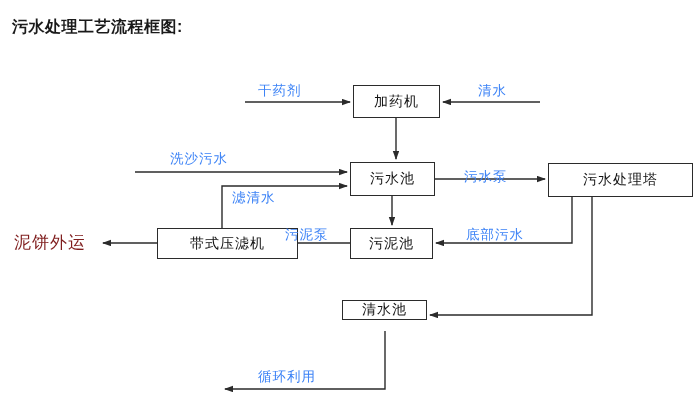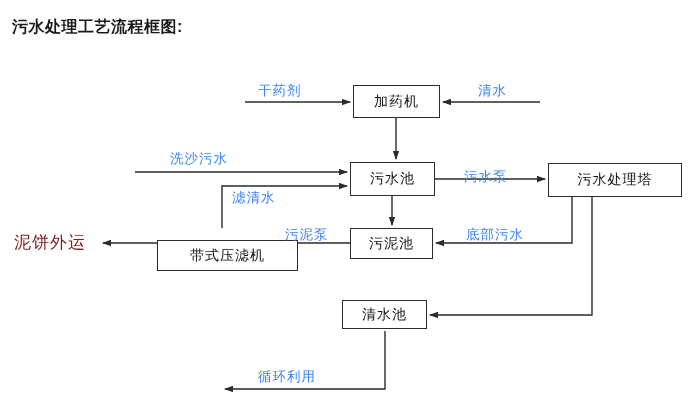--- a/index.html
+++ b/index.html
@@ -103,33 +103,33 @@
   </svg>
 
   <div class="node-box" style="left:353px; top:85px; width:87px; height:33px;">
     <span>加药机</span>
   </div>
 
   <div class="node-box" style="left:350px; top:162px; width:85px; height:34px;">
     <span>污水池</span>
   </div>
 
-  <div class="node-box" style="left:548px; top:163px; width:134px; height:34px;">
+  <div class="node-box" style="left:548px; top:163px; width:145px; height:34px;">
     <span>污水处理塔</span>
   </div>
 
-  <div class="node-box" style="left:157px; top:228px; width:141px; height:31px;margin-top:12px;">
+  <div class="node-box" style="left:157px; top:228px; width:141px; height:31px;">
     <span>带式压滤机</span>
   </div>
 
   <div class="node-box" style="left:350px; top:228px; width:83px; height:31px;">
     <span>污泥池</span>
   </div>
 
-  <div class="node-box" style="left:342px; top:300px; width:85px; height:29px;">
+  <div class="node-box" style="left:342px; top:300px; width:85px; height:20px;">
     <span>清水池</span>
   </div>
 
   <div class="edge-label" style="left:258px; top:82px;">干药剂</div>
 
   <div class="edge-label" style="left:478px; top:82px;text-align:right;">清水</div>
 
   <div class="edge-label" style="left:170px; top:150px;">洗沙污水</div>
 
   <div class="edge-label" style="left:232px; top:189px;">滤清水</div>

